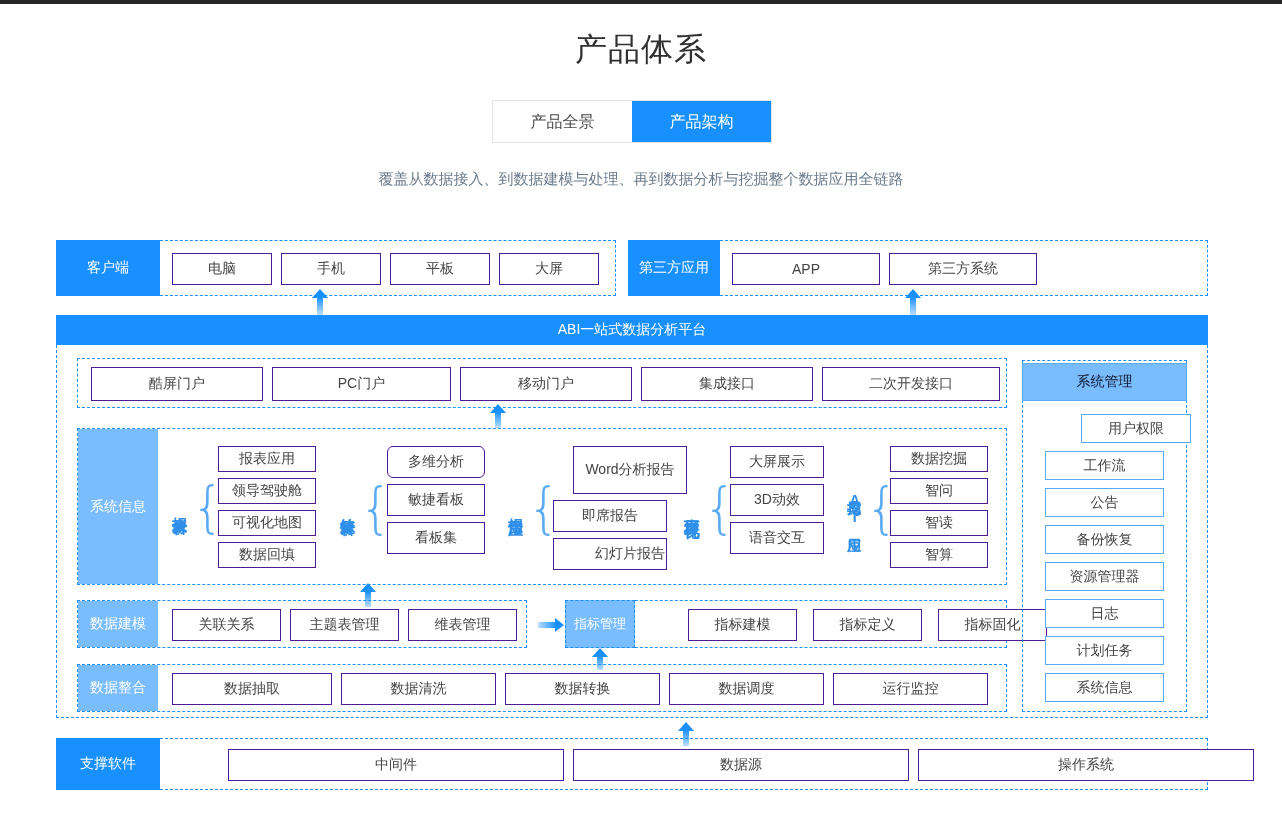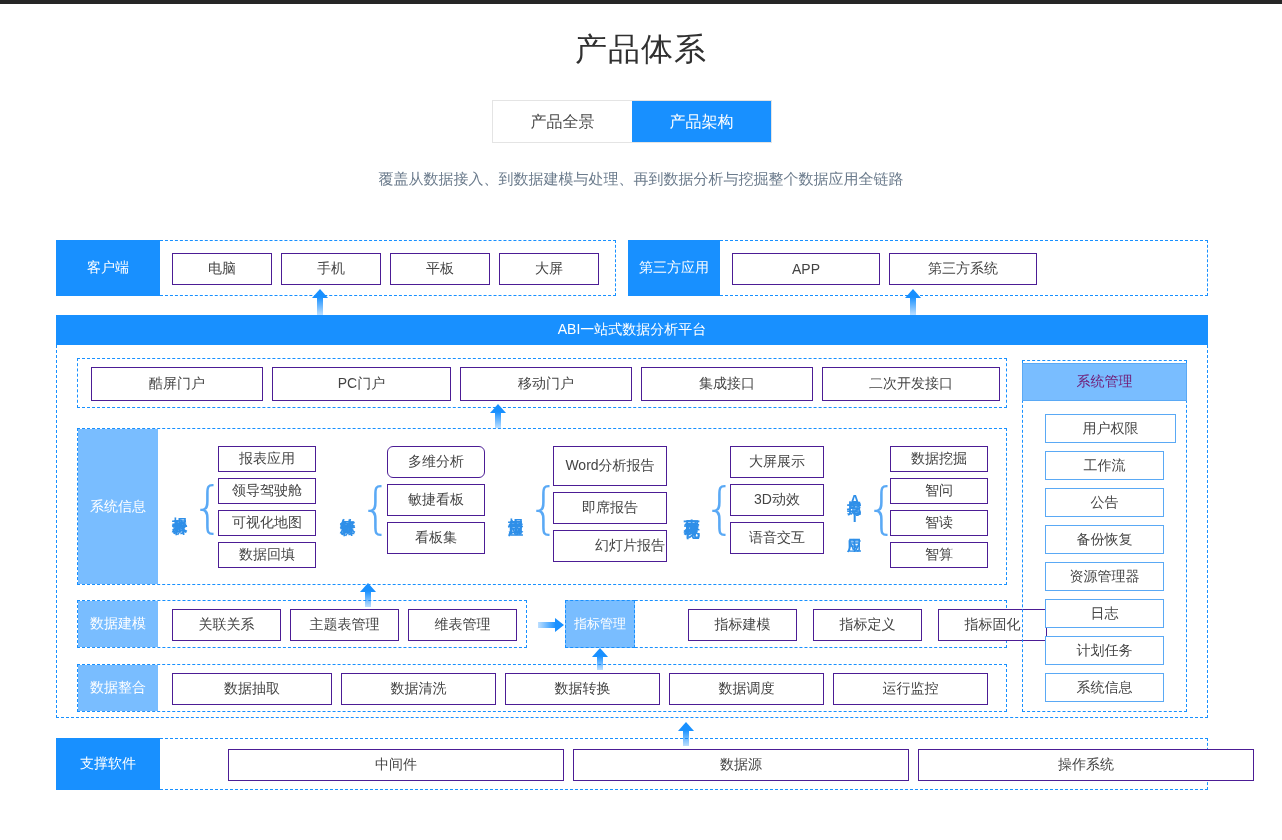--- a/index.html
+++ b/index.html
@@ -78,21 +78,21 @@
   }
   .brace {
     font-size:56px; color:#5aa9f5; font-weight:300;
     margin-left:2px; line-height:0.95; transform:scaleX(0.9);
     font-family:"DejaVu Sans", sans-serif;
   }
 
   .colbox { position:absolute; display:flex; flex-direction:column; gap:6px; }
 
   .sysmgmt-title {
-    background:#79bdff; color:#701a75; font-size:14px;
+    background:#79bdff; color:#0f172a; font-size:14px;
     display:flex; align-items:center; justify-content:center; height:38px;
     border:1px solid #5aa9f5;
   }
   .sys-item {
     border:1px solid #5aa9f5; background:#fff; color:#444; font-size:14px;
     display:flex; align-items:center; justify-content:center; height:29px;
   }
 </style>
 </head>
 <body>
@@ -181,21 +181,21 @@
   <div class="box" style="width:98px; height:32px;border-radius:6px;">多维分析</div>
   <div class="box" style="width:98px; height:32px;">敏捷看板</div>
   <div class="box" style="width:98px; height:32px;">看板集</div>
 </div>
 
 <div class="vgroup" style="left:508px; top:460px; height:96px;">
   <div class="vlabel">报告应用</div>
   <div class="brace">{</div>
 </div>
 <div class="colbox" style="left:553px; top:446px;">
-  <div class="box" style="width:114px; height:40px;">Word分析报告</div>
+  <div class="box" style="width:114px; height:48px;margin-left:20px;">Word分析报告</div>
   <div class="box" style="width:114px; height:32px;">即席报告</div>
   <div class="box" style="width:114px; height:32px;padding-left:40px;">幻灯片报告</div>
 </div>
 
 <div class="vgroup" style="left:683px; top:450px; height:116px;">
   <div class="vlabel" style="font-size:16px;">大屏可视化</div>
   <div class="brace">{</div>
 </div>
 <div class="colbox" style="left:730px; top:446px;">
   <div class="box" style="width:94px; height:32px;">大屏展示</div>
@@ -256,21 +256,21 @@
   <div class="box" style="width:155px;">数据转换</div>
   <div class="box" style="width:155px;">数据调度</div>
   <div class="box" style="width:155px;">运行监控</div>
 </div>
 
 <div style="position:absolute; left:1022px; top:360px; width:165px; height:352px; border:1px dashed #1890ff;"></div>
 <div class="sysmgmt-title" style="position:absolute; left:1022px; top:363px; width:165px;">
   <span>系统管理</span>
 </div>
 <div class="colbox" style="left:1045px; top:414px; gap:8px;">
-  <div class="sys-item" style="width:131px;">用户权限</div>
+  <div class="sys-item" style="width:110px;margin-left:36px;">用户权限</div>
   <div class="sys-item" style="width:119px;">工作流</div>
   <div class="sys-item" style="width:119px;">公告</div>
   <div class="sys-item" style="width:119px;">备份恢复</div>
   <div class="sys-item" style="width:119px;">资源管理器</div>
   <div class="sys-item" style="width:119px;">日志</div>
   <div class="sys-item" style="width:119px;">计划任务</div>
   <div class="sys-item" style="width:119px;">系统信息</div>
 </div>
 
 <div class="arrow" style="left:678px; top:722px; height:24px;">

